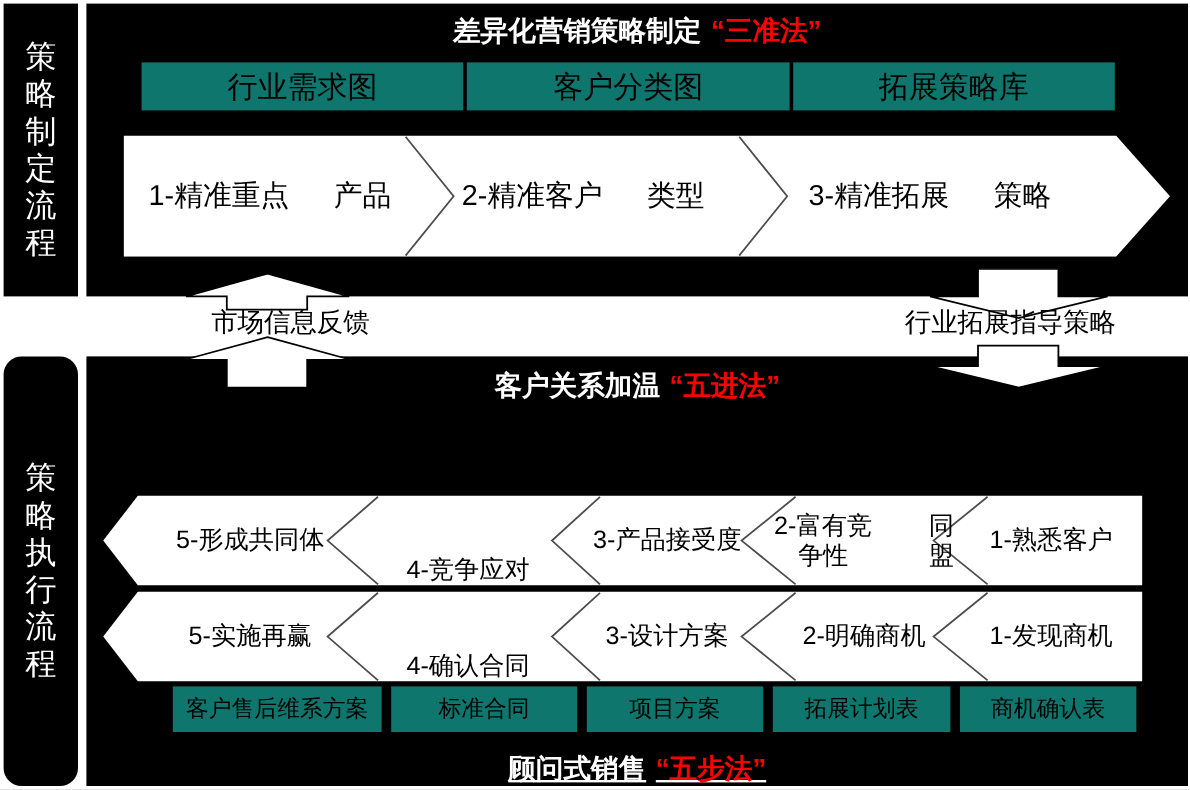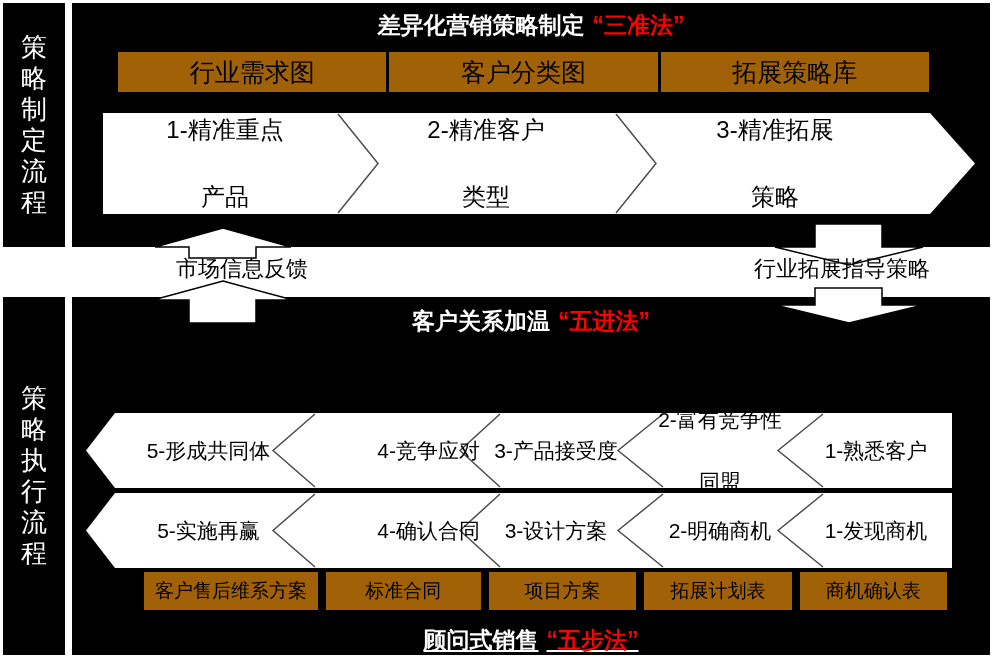--- a/index.html
+++ b/index.html
@@ -2,53 +2,53 @@
 <html><head>
 <meta charset="utf-8">
 <style>
   * { margin:0; padding:0; box-sizing:border-box; }
   html,body { background:#ffffff; }
   body { width:992px; height:658px; font-family:"Liberation Sans", sans-serif; }
   .canvas { position:relative; width:992px; height:658px; background:#ffffff; overflow:hidden; }
 
   .bar { position:absolute; background:#000; display:flex; align-items:center; justify-content:center; }
   .bar-top { left:3px; top:3px; width:62px; height:244px; }
-  .bar-bottom { left:3px; top:297px; width:62px; height:358px; }
+  .bar-bottom { left:3px; top:297px; width:62px; height:358px;border-radius:15px; }
   .vtext { width:30px; color:#fff; font-size:26px; line-height:31px; text-align:center;
            word-break:break-all; }
 
   .panel { position:absolute; background:#000; }
   .panel-top { left:72px; top:3px; width:918px; height:244px; }
   .panel-bottom { left:72px; top:297px; width:918px; height:358px; }
 
   .panel-title { position:absolute; left:0; right:0; text-align:center; color:#fff;
                  font-size:23px; font-weight:bold; white-space:nowrap; }
   .hl { color:#ff0000; margin-left:8px; }
 
   .boxrow { position:absolute; display:flex; }
-  .wbox { background:#a16207; color:#000; display:flex; align-items:center; justify-content:center;
+  .wbox { background:#0f766e; color:#000; display:flex; align-items:center; justify-content:center;
           text-align:center; }
 
   .top-boxes { left:46px; top:49px; width:811px; height:40px; gap:3px; }
   .top-boxes .wbox { flex:1; font-size:25px; }
 
   .tool-boxes { left:60px; top:71px; width:815px; height:37px; gap:6px; }
   .tool-boxes .wbox { flex:1; font-size:19px; }
 
   .doc-boxes { left:45px; top:275px; width:830px; height:38px; gap:8px; }
   .doc-boxes .wbox { flex:1; font-size:19px; }
   .doc-boxes .wbox:nth-child(1) { flex:1.18;margin-left:27px; }
   .doc-boxes .wbox:nth-child(2) { flex:1.05; }
 
   .arrow-svg { position:absolute; display:block; }
   .svg-top-arrow { left:31px; top:110px; }
   .svg-row1 { left:14px; top:116px; }
   .svg-row2 { left:14px; top:196px; }
 
-  .step { position:absolute; display:flex; flex-direction:column; align-items:center;
+  .step { position:absolute; display:flex; flex-direction:row; align-items:center;
           justify-content:center; color:#000; text-align:center;gap:37px; }
   .step-top { top:110px; height:101px; font-size:24px; line-height:30px; }
   .st1 { left:31px;  width:244px; }
   .st2 { left:275px; width:278px; }
   .st3 { left:553px; width:300px; }
 
   .step-b { height:75px; font-size:21px; line-height:25px; }
   .row1 { top:116px; }
   .row2 { top:196px; }
   .bs5 { left:45px;  width:183px; }

